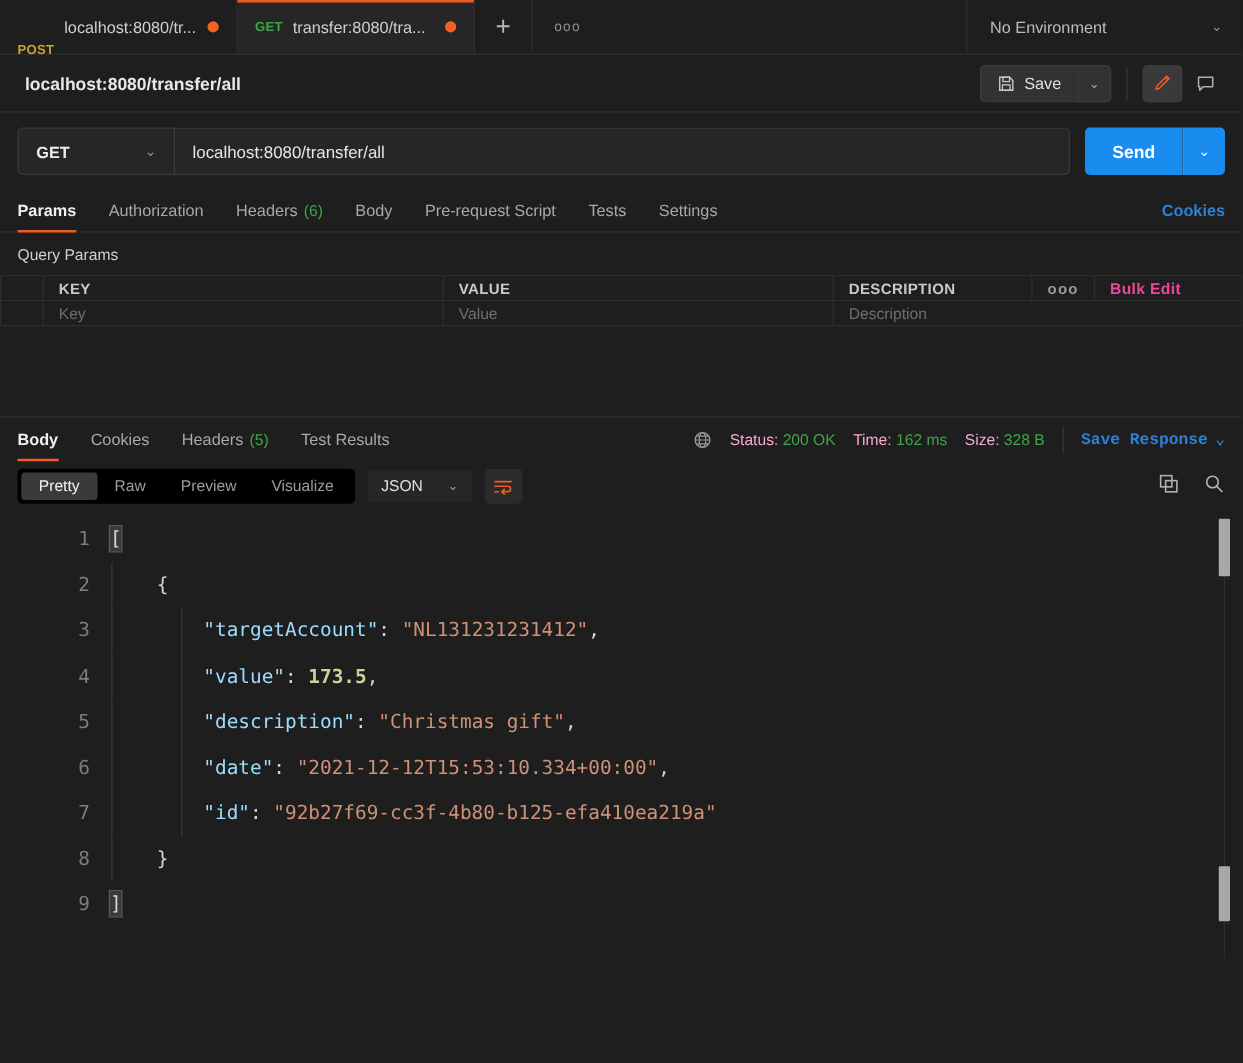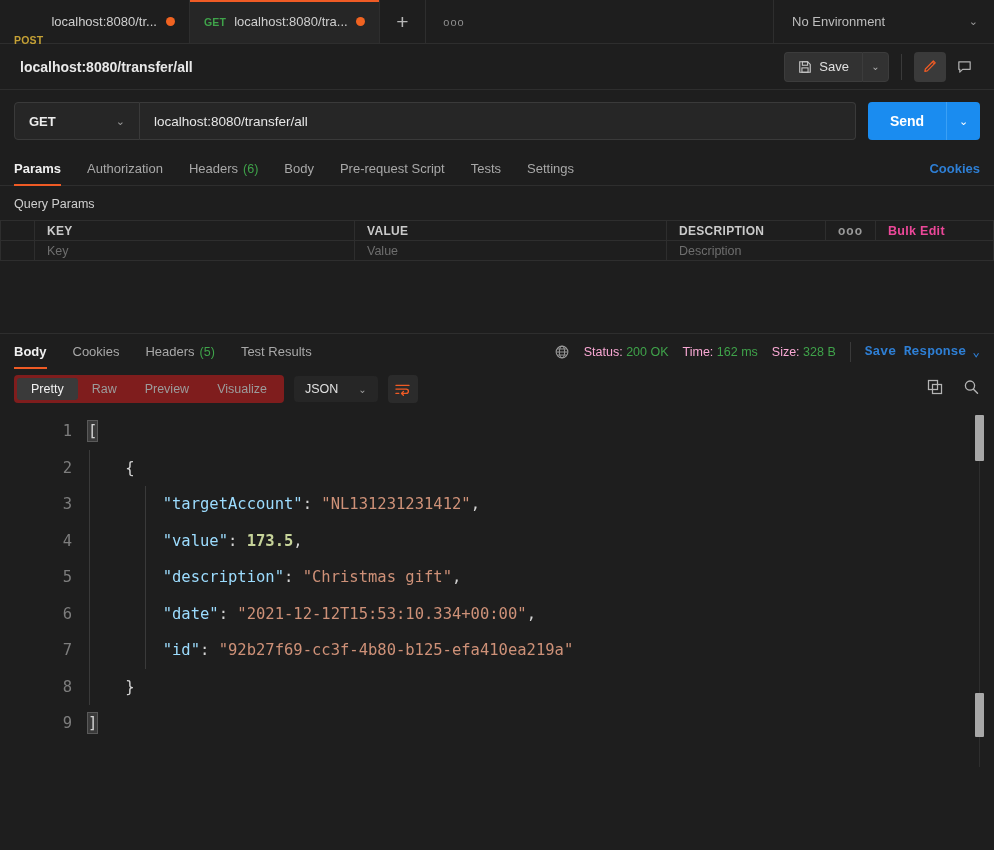--- a/index.html
+++ b/index.html
@@ -173,21 +173,21 @@
     padding: 0 14px; height: 36px;
     border-top: 1px solid #2e2e2e;
   }
   .meta { margin-left: auto; display: flex; align-items: center; gap: 14px; font-size: 12.5px; }
   .meta .lbl { color: #f9a8d4; }
   .meta .val { color: #3fa34a; }
   .meta .vsep2 { width: 1px; height: 20px; background: #3a3a3a; }
   .save-resp { color: #2e7fd5; font-weight: bold; font-size: 13px; display: flex; gap: 6px; align-items: center; cursor: pointer; font-family: Liberation Mono, monospace; }
 
   .bodybar { display: flex; align-items: center; padding: 6px 14px 8px 14px; gap: 10px; }
-  .seg { display: flex; background: #7f1d1d; border-radius: 4px; padding: 3px; }
+  .seg { display: flex; background: #000000; border-radius: 4px; padding: 3px; }
   .seg-item {
     padding: 4px 14px; border-radius: 3px;
     font-size: 12.5px; color: #9c9c9c; cursor: pointer;
   }
   .seg-item.active { background: #3a3a3a; color: #f2f2f2; }
   .fmt-box {
     display: flex; align-items: center; gap: 20px;
     background: #262626; border-radius: 4px;
     padding: 6px 11px; font-size: 12.5px; color: #e0e0e0; cursor: pointer;
   }
@@ -240,21 +240,21 @@
 <body>
 
 <div class="tabbar">
   <div class="tab">
     <span class="tab-method m-post">POST</span>
     <span class="tab-name">localhost:8080/tr...</span>
     <span class="tab-dot"></span>
   </div>
   <div class="tab active">
     <span class="tab-method m-get">GET</span>
-    <span class="tab-name">localhost:8080/tra...</span>
+    <span class="tab-name">transfer:8080/tra...</span>
     <span class="tab-dot"></span>
   </div>
   <div class="tab-plus">+</div>
   <div class="tab-more">ooo</div>
   <div class="tabbar-spacer"></div>
   <div class="env-select">
     <span>No Environment</span>
     <span class="chev">⌄</span>
   </div>
 </div>

